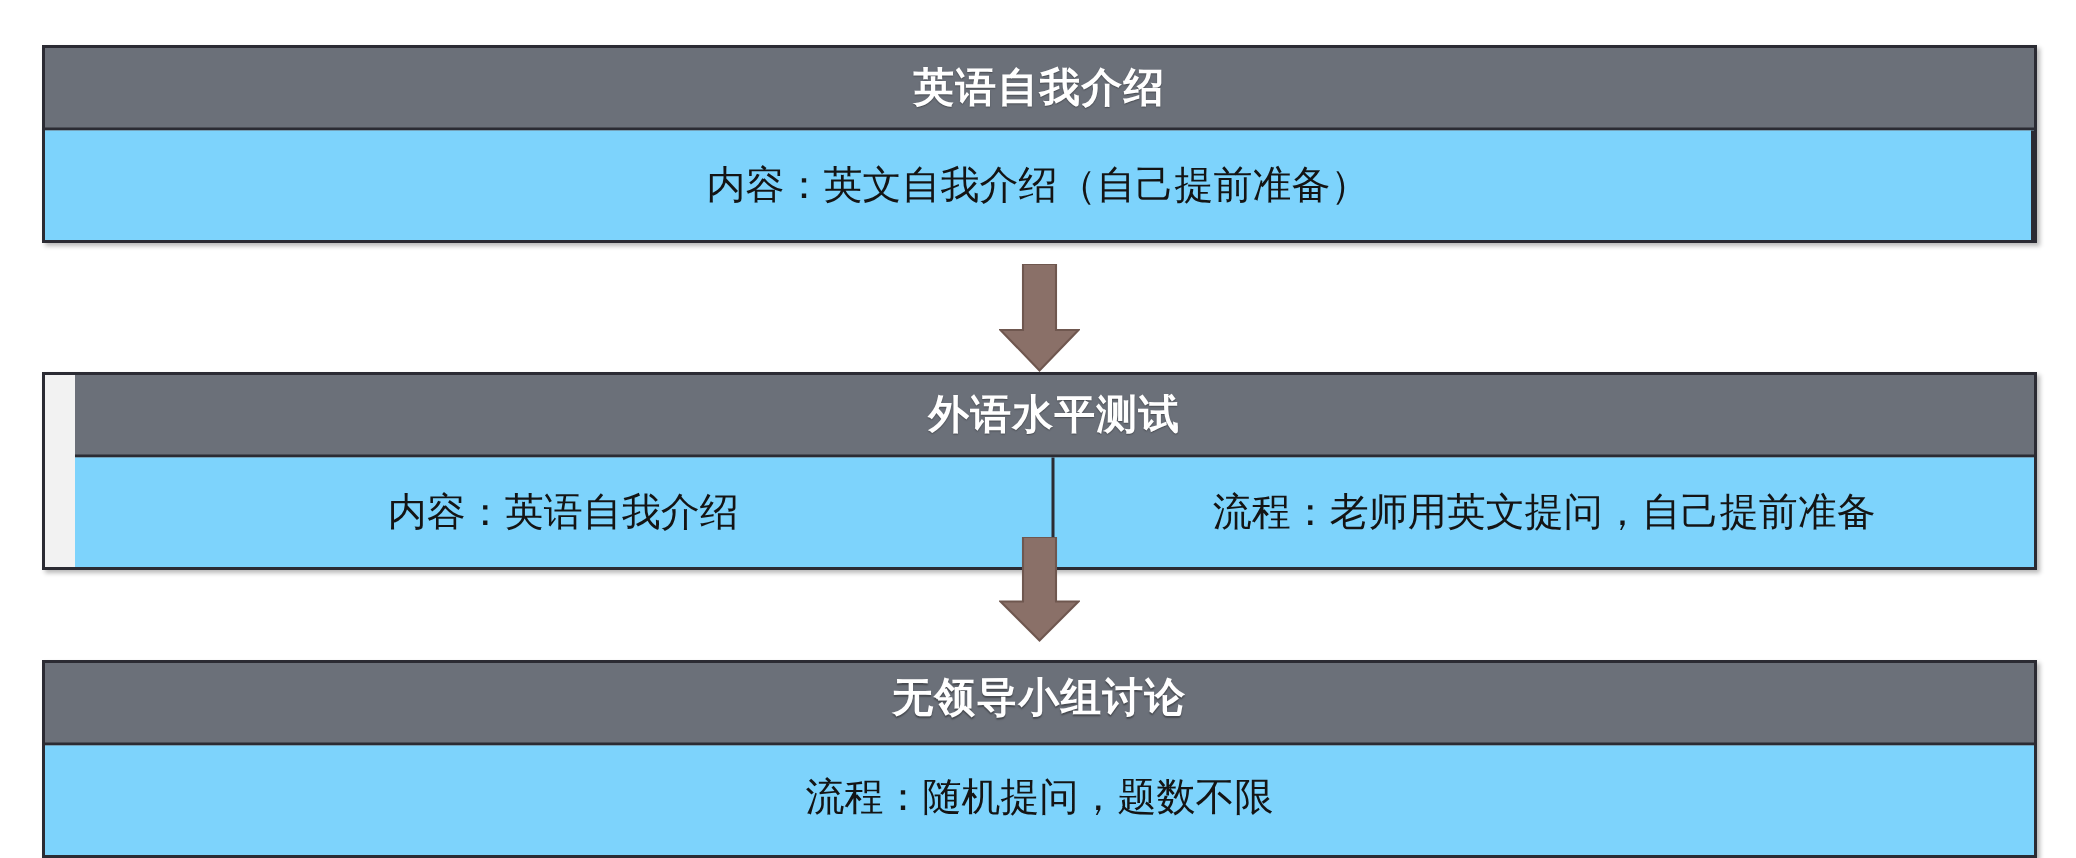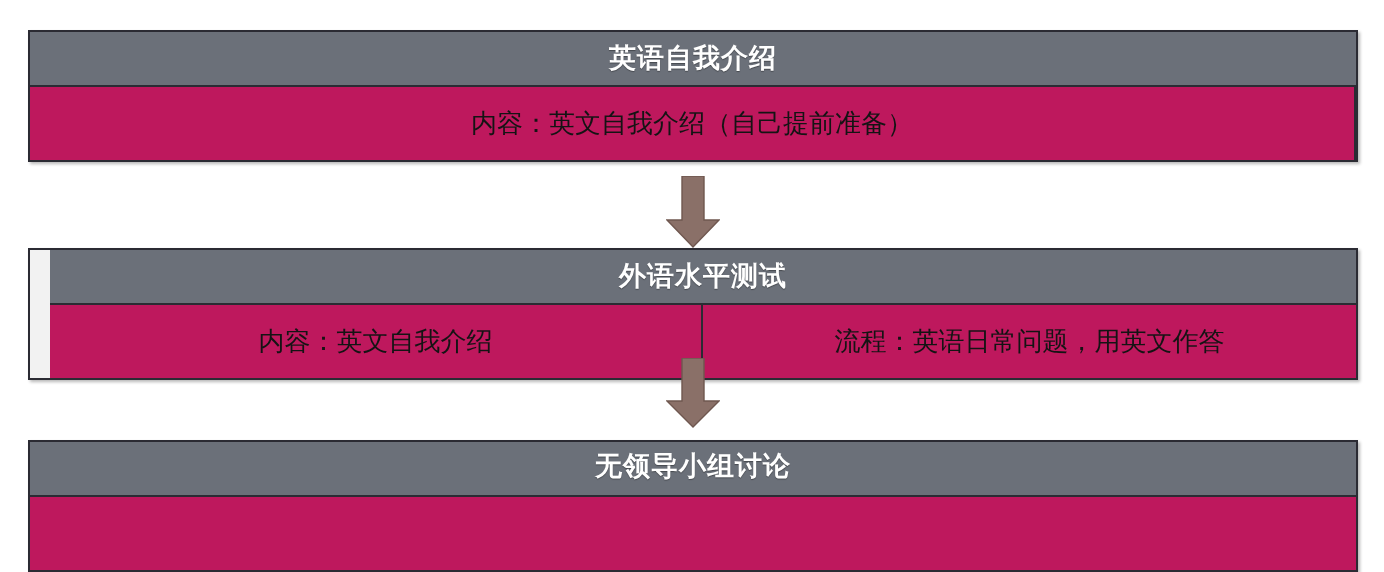--- a/index.html
+++ b/index.html
@@ -43,21 +43,21 @@
     color: #ffffff;
     font-size: 27px;
     font-weight: bold;
     letter-spacing: 1px;
     line-height: 1;
     text-shadow: 0 1px 1px rgba(0,0,0,0.35);
   }
   .stage-body {
     height: 73px;
     display: flex;
-    background: #be185d;
+    background: #7dd3fc;
     box-sizing: border-box;
   }
   .cell {
     flex: 1 1 50%;
     display: flex;
     align-items: center;
     justify-content: center;
     box-sizing: border-box;
     padding: 0 14px;
   }
@@ -107,35 +107,38 @@
       <polygon points="16,0 38,0 38,44 53,44 27,71 1,44 16,44" fill="#8a7068" stroke="#6f574f" stroke-width="1.4"></polygon>
     </svg>
   </div>
 
   <div class="stage" id="stage-2">
     <div class="stage-header">
       <span class="stage-title">外语水平测试</span>
     </div>
     <div class="stage-body">
       <div class="cell cell-left">
-        <span class="cell-text">内容：英文自我介绍</span>
+        <span class="cell-text">内容：英语自我介绍</span>
       </div>
       <div class="cell">
-        <span class="cell-text">流程：英语日常问题，用英文作答</span>
+        <span class="cell-text">流程：老师用英文提问，自己提前准备</span>
       </div>
     </div>
   </div>
 
   <div class="connector" id="connector-2">
     <svg viewBox="0 0 54 70" preserveAspectRatio="none">
       <polygon points="16,0 38,0 38,43 53,43 27,69 1,43 16,43" fill="#8a7068" stroke="#6f574f" stroke-width="1.4"></polygon>
     </svg>
   </div>
 
   <div class="stage" id="stage-3">
     <div class="stage-header">
       <span class="stage-title">无领导小组讨论</span>
     </div>
     <div class="stage-body">
+      <div class="cell">
+        <span class="cell-text">流程：随机提问，题数不限</span>
+      </div>
     </div>
   </div>
 
 </div>
 
 </body></html>

